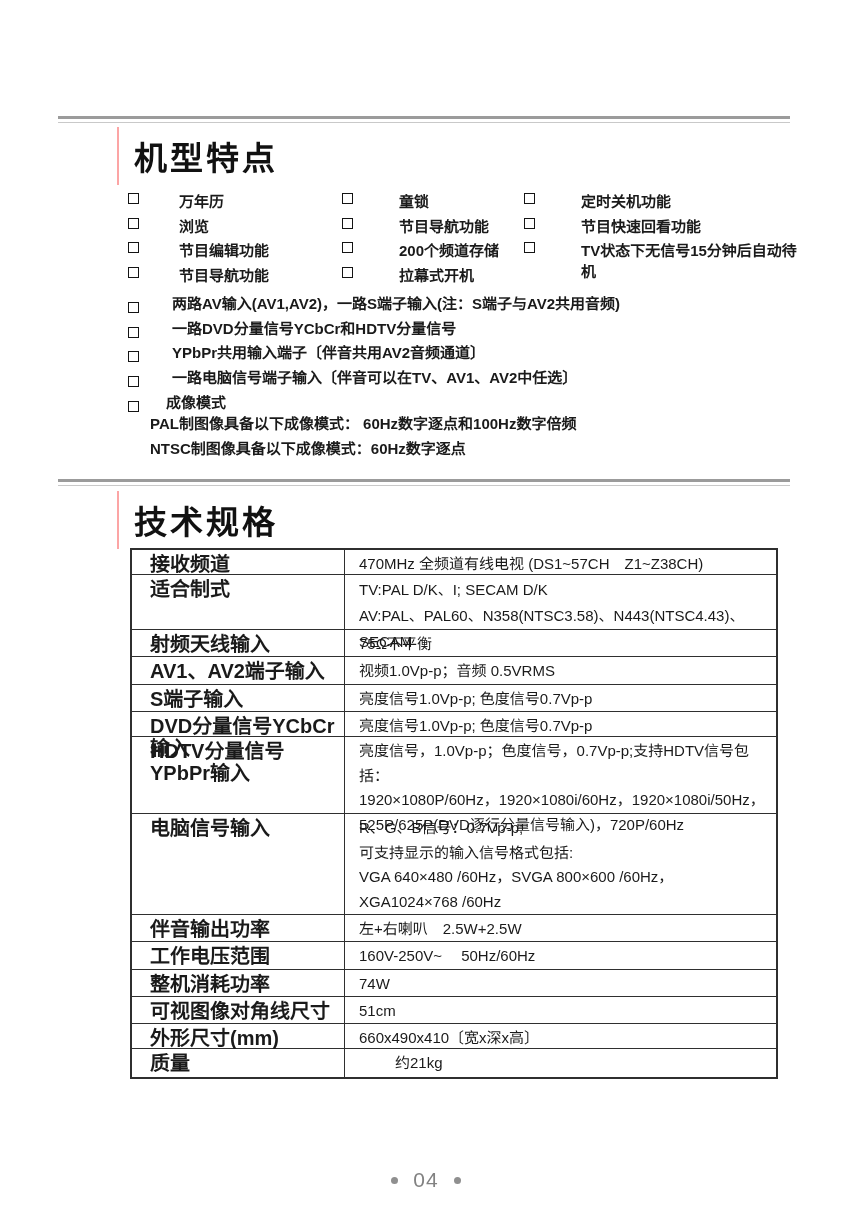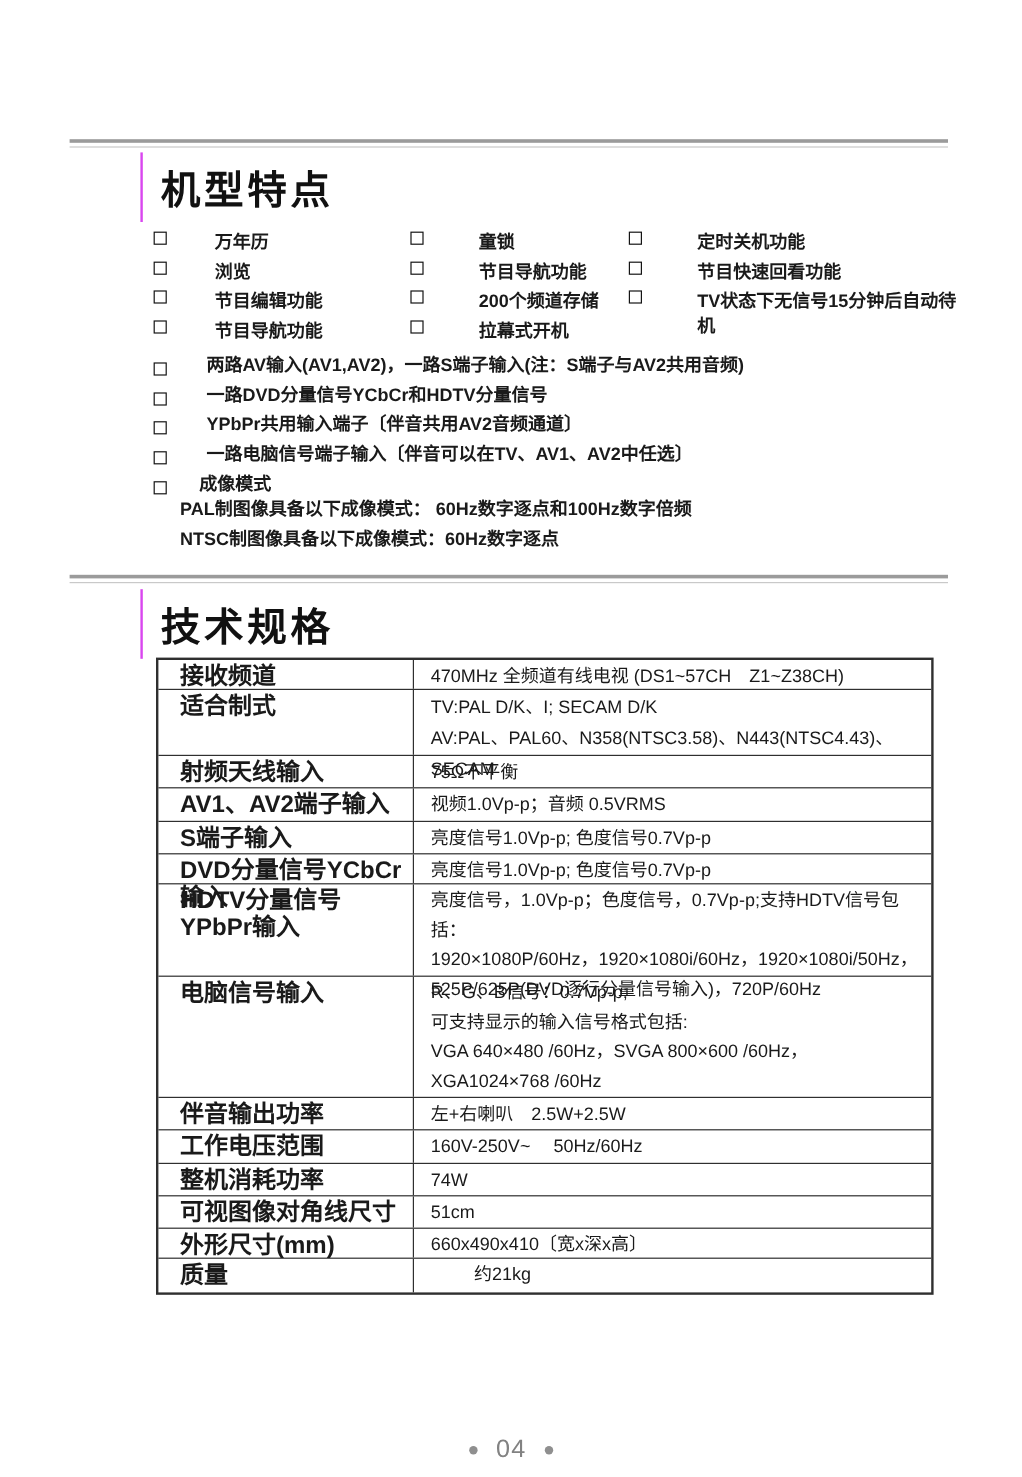--- a/index.html
+++ b/index.html
@@ -17,21 +17,21 @@
     color:var(--ink);
   }
   
   .double-rule{position:absolute;left:58px;width:732px;}
   .double-rule .r1{height:3px;background:var(--rule-dark);}
   .double-rule .gap{height:3px;}
   .double-rule .r2{height:1px;background:var(--rule-light);}
   
   .section-title-block{
     position:absolute;left:117px;height:58px;
-    border-left:2px solid #d946ef;
+    border-left:2px solid #fca5a5;
     display:flex;align-items:center;padding-left:15px;
   }
   .section-title{
     font-size:33px;font-weight:bold;letter-spacing:3px;color:#111;
   }
   
   .cbx{
     display:inline-block;width:11px;height:11px;
     border:1.6px solid #141414;flex:0 0 auto;
     margin-top:3px;
@@ -59,21 +59,21 @@
   .spec-row{display:flex;border-bottom:1.6px solid var(--line);}
   .spec-row:last-child{border-bottom:none;gap:36px;}
   .spec-label{
     width:213px;flex:0 0 auto;border-right:1.6px solid var(--line);
     padding:3px 4px 0 18px;font-weight:bold;font-size:20px;line-height:22px;
   }
   .spec-value{flex:1;padding:2px 4px 0 14px;font-size:15px;line-height:24.5px;}
   
   .footer{
     position:absolute;left:0;top:1168px;width:852px;
-    display:flex;justify-content:center;align-items:center;gap:15px;margin-top:28px;
+    display:flex;justify-content:center;align-items:center;gap:15px;
   }
   .footer .dot{width:7px;height:7px;border-radius:50%;background:#8f8f8f;}
   .footer .pageno{font-size:21px;color:var(--footer);letter-spacing:1px;}
 </style>
 </head>
 <body>
 
 <div class="double-rule" style="top:116px">
   <div class="r1"></div>
     <div class="gap"></div>

